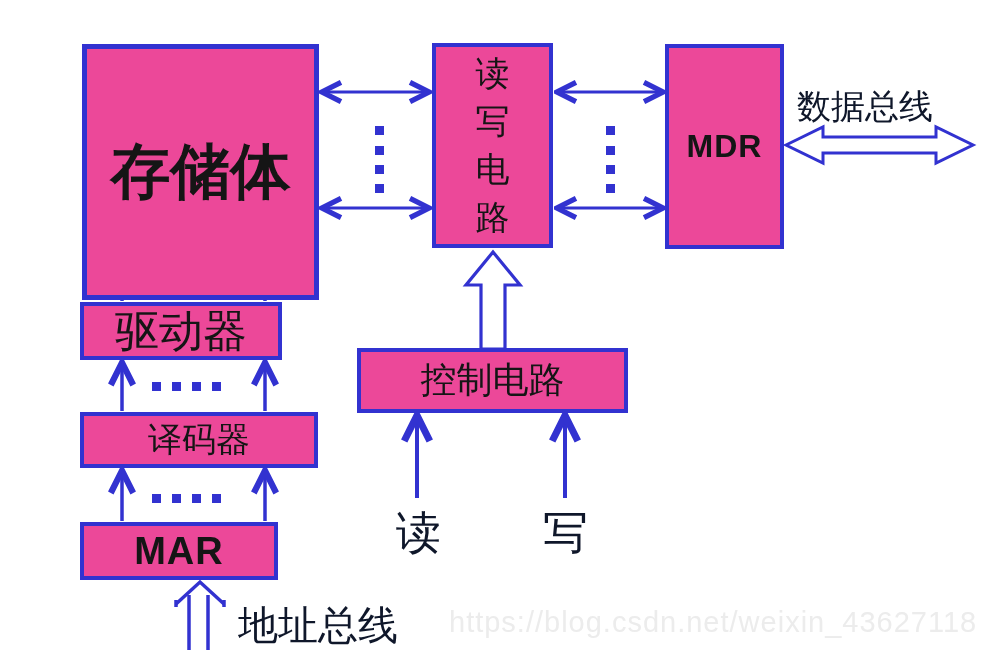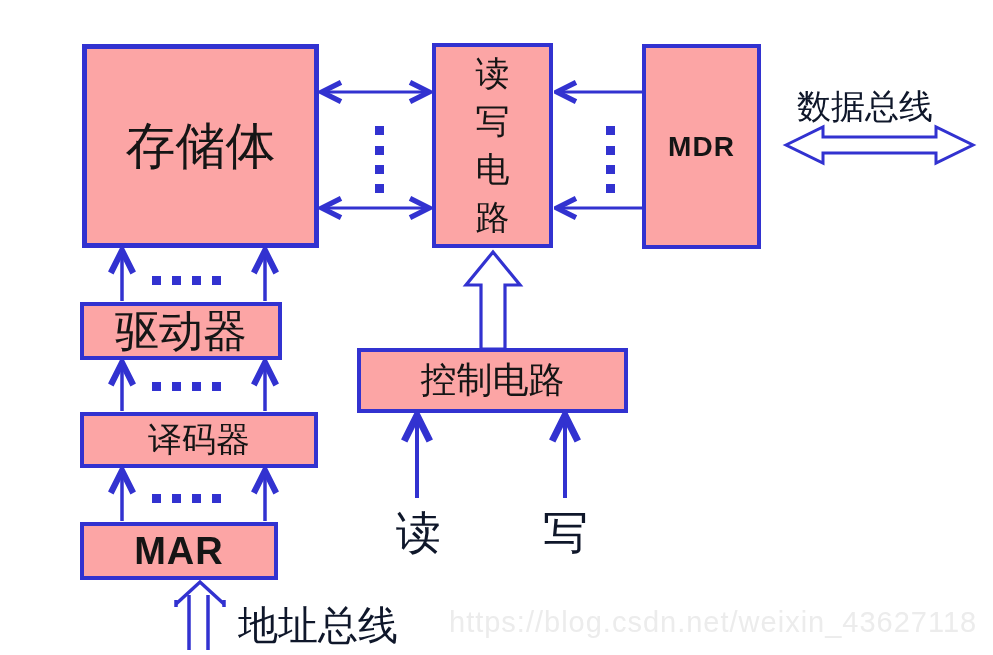--- a/index.html
+++ b/index.html
@@ -12,46 +12,47 @@
     font-family: "Liberation Serif", "DejaVu Serif", serif;
     color: #151515;
   }
   .wires {
     position: absolute;
     left: 0; top: 0;
     width: 993px; height: 655px;
   }
   .block {
     position: absolute;
-    background: #fca5a5;
+    background: #ec4899;
     border: 4px solid #3232d0;
     box-sizing: border-box;
     display: flex;
     align-items: center;
     justify-content: center;
     text-align: center;
   }
   .block-memory {
-    left: 82px; top: 44px; width: 237px; height: 204px;
+    left: 82px; top: 44px; width: 237px; height: 256px;
     border-width: 5px;
-    font-size: 50px;
+    font-size: 60px;
+    font-weight: bold;
   }
   .block-rw {
     left: 432px; top: 43px; width: 121px; height: 205px;
     font-size: 34px;
   }
   .block-rw .vtext {
     width: 1.25em;
     line-height: 48px;
     word-break: break-all;
     text-align: center;
   }
   .block-mdr {
-    left: 642px; top: 44px; width: 119px; height: 205px;
-    font-size: 28px;
+    left: 665px; top: 44px; width: 119px; height: 205px;
+    font-size: 32px;
     font-weight: 700;
     font-family: "Liberation Sans", "DejaVu Sans", sans-serif;
     letter-spacing: 1px;
   }
   .block-driver  { left: 80px; top: 302px; width: 202px; height: 58px; font-size: 44px; font-family: Liberation Mono, monospace; }
   .block-decoder { left: 80px; top: 412px; width: 238px; height: 56px; font-size: 34px; font-family: Liberation Mono, monospace; }
   .block-mar {
     left: 80px; top: 522px; width: 198px; height: 58px;
     font-size: 38px;
     font-weight: 700;

